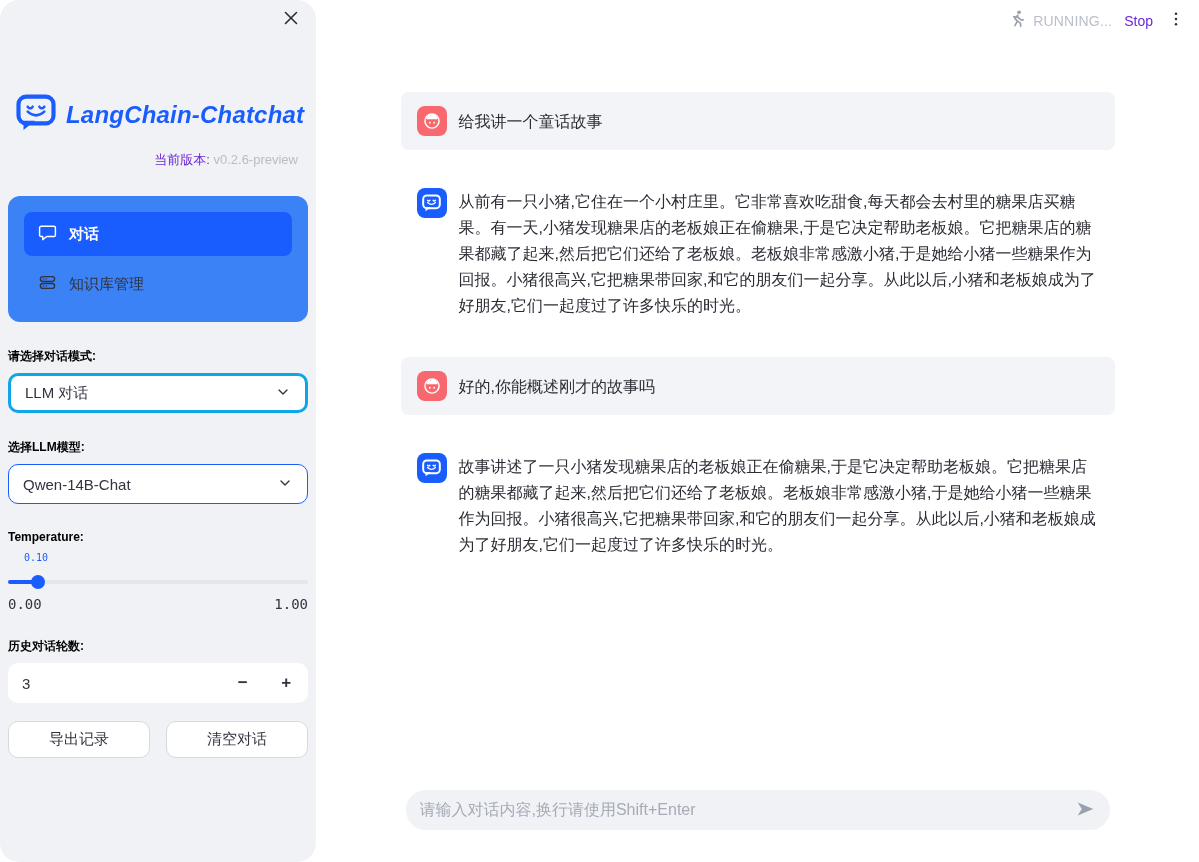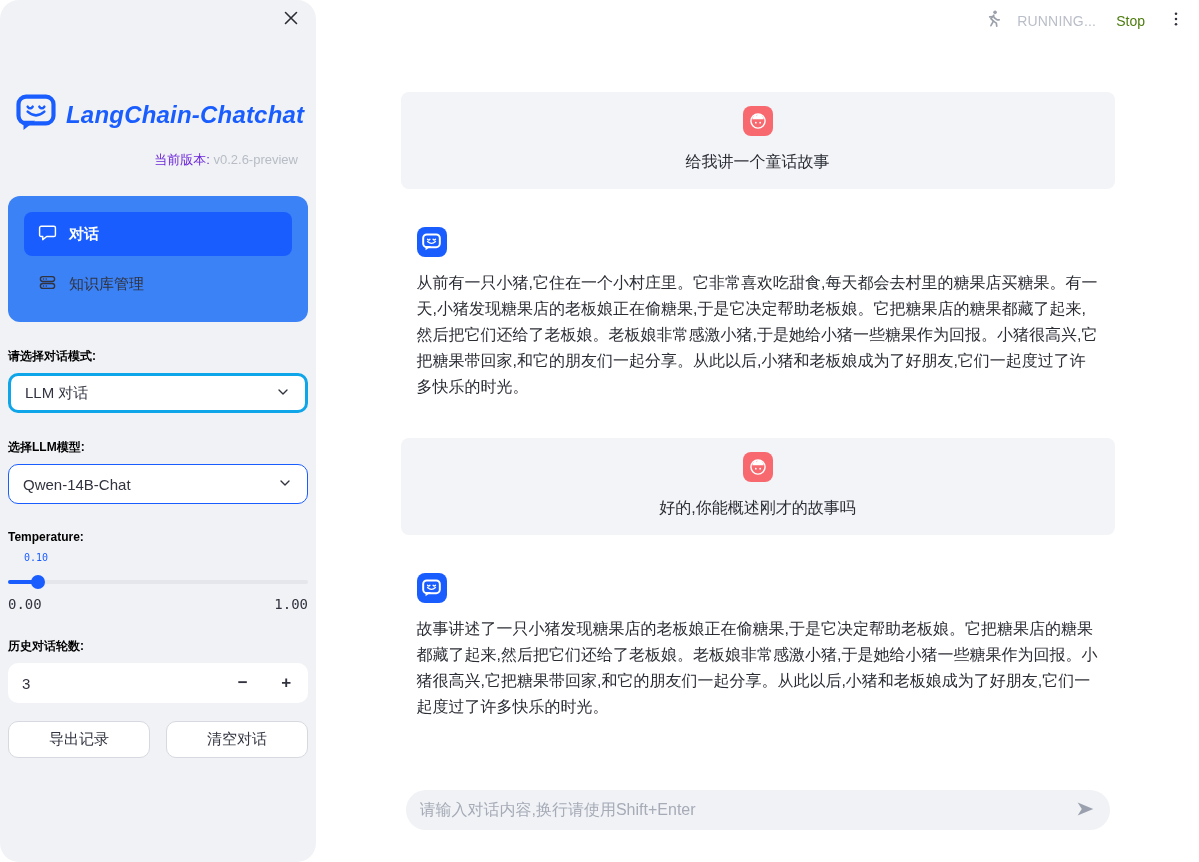--- a/index.html
+++ b/index.html
@@ -72,28 +72,28 @@
   .action-row { display:flex; gap:16px; margin-top:18px; }
   .action-btn {
     flex:1; height:37px; background:#ffffff; border:1px solid #d6d9df;
     border-radius:10px; font-size:15px; color:#31333F; cursor:pointer;
     font-family:inherit;
   }
 
   
   .main { position:relative; flex:1; height:100%; background:#ffffff; }
   .top-header {
-    position:absolute; top:8px; right:12px; display:flex; align-items:center; gap:14px;
+    position:absolute; top:8px; right:12px; display:flex; align-items:center; gap:6px;
   }
   .status-text { color:#b9bec8; font-size:14px; letter-spacing:0.2px; }
-  .stop-btn { background:none; border:none; font-size:14px; color:#4d7c0f; cursor:pointer; font-family:inherit; padding:4px 6px; }
+  .stop-btn { background:none; border:none; font-size:14px; color:#6d28d9; cursor:pointer; font-family:inherit; padding:4px 6px; }
   .menu-btn { background:none; border:none; cursor:pointer; padding:2px; display:flex; }
 
   .chat-column { width:714px; margin:0 auto; padding-top:92px; }
-  .message { display:flex; gap:12px; border-radius:8px;flex-direction:column; }
+  .message { display:flex; gap:12px; border-radius:8px; }
   .message.user { background:#f3f4f8; padding:14px 16px; align-items:center; }
   .message.assistant { padding:14px 16px; background:transparent; align-items:flex-start; }
   .message + .message { margin-top:24px; }
   .avatar {
     flex:0 0 30px; width:30px; height:30px; border-radius:8px;
     display:flex; align-items:center; justify-content:center;
   }
   .avatar.user { background:#F7696F; }
   .avatar.assistant { background:#1A5DFF; }
   .msg-text { font-size:16px; line-height:26px; color:#2b2d35; padding-top:1px; }

